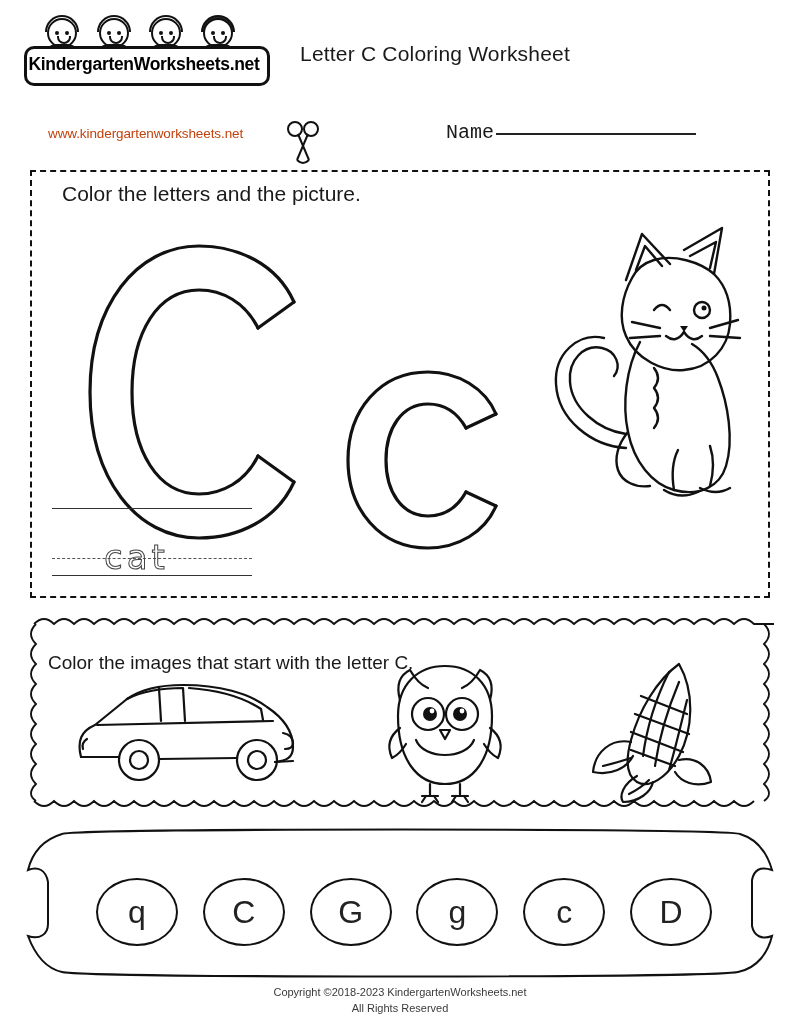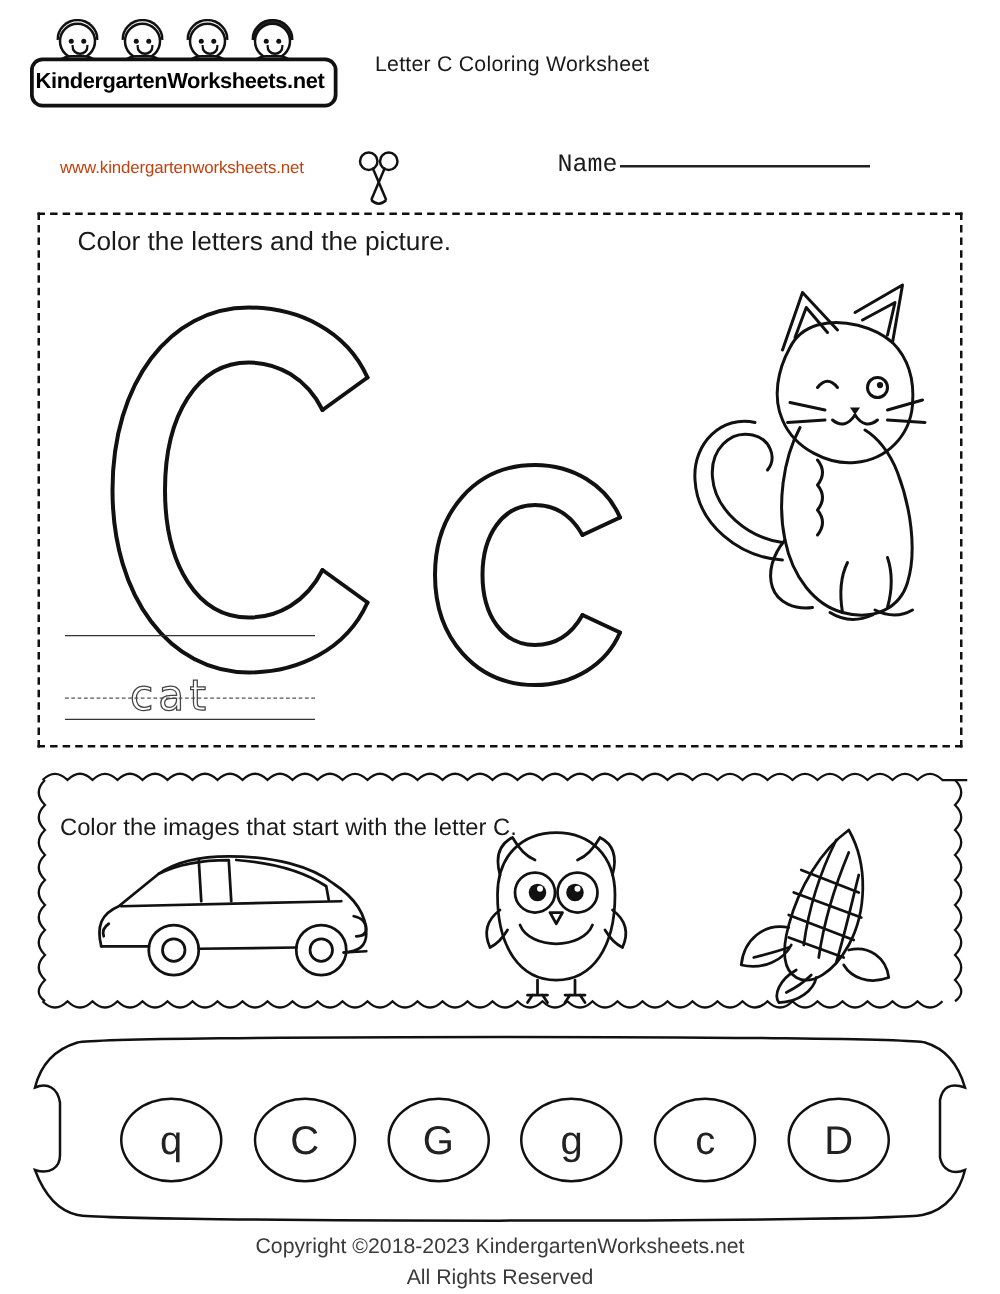--- a/index.html
+++ b/index.html
@@ -128,21 +128,21 @@
     left: 30px;
     top: 112px;
     font-size: 13.5px;
     color: #c2410c;
     letter-spacing: -0.1px;
   }
   .worksheet-title {
     position: absolute;
     left: 300px;
     top: 42px;
-    font-size: 17px;
+    font-size: 21px;
     letter-spacing: 0.2px;
     color: #1a1a1a;
   }
   .name-line {
     position: absolute;
     left: 446px;
     top: 121px;
     font-size: 20px;
     color: #1a1a1a;
     font-family: Liberation Mono, monospace;
@@ -288,21 +288,21 @@
     font-family: "Liberation Sans", sans-serif;
   }
 
   
   .footer {
     position: absolute;
     left: 0;
     top: 985px;
     width: 800px;
     text-align: center;
-    font-size: 17px;
+    font-size: 11px;
     color: #3a3a3a;
     line-height: 1.45;
   }
 </style>
 </head>
 <body>
 
 <div class="header">
 
   <div class="logo-block">

